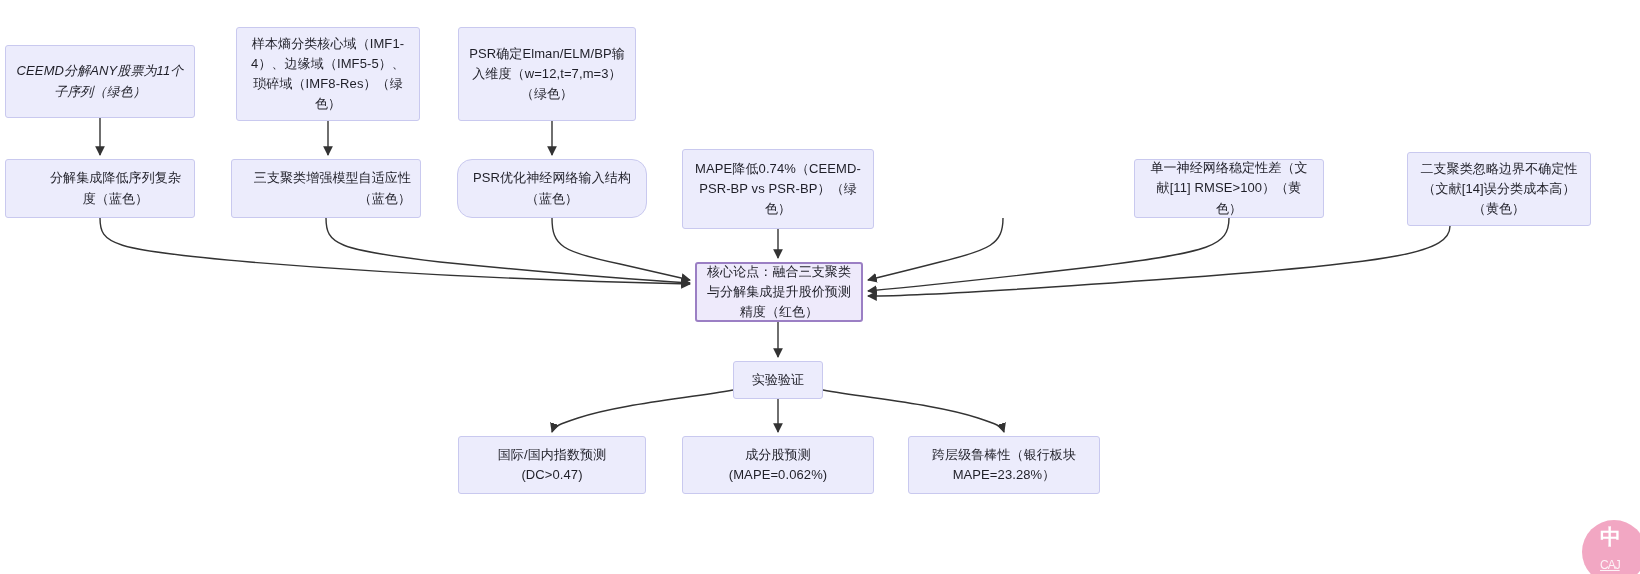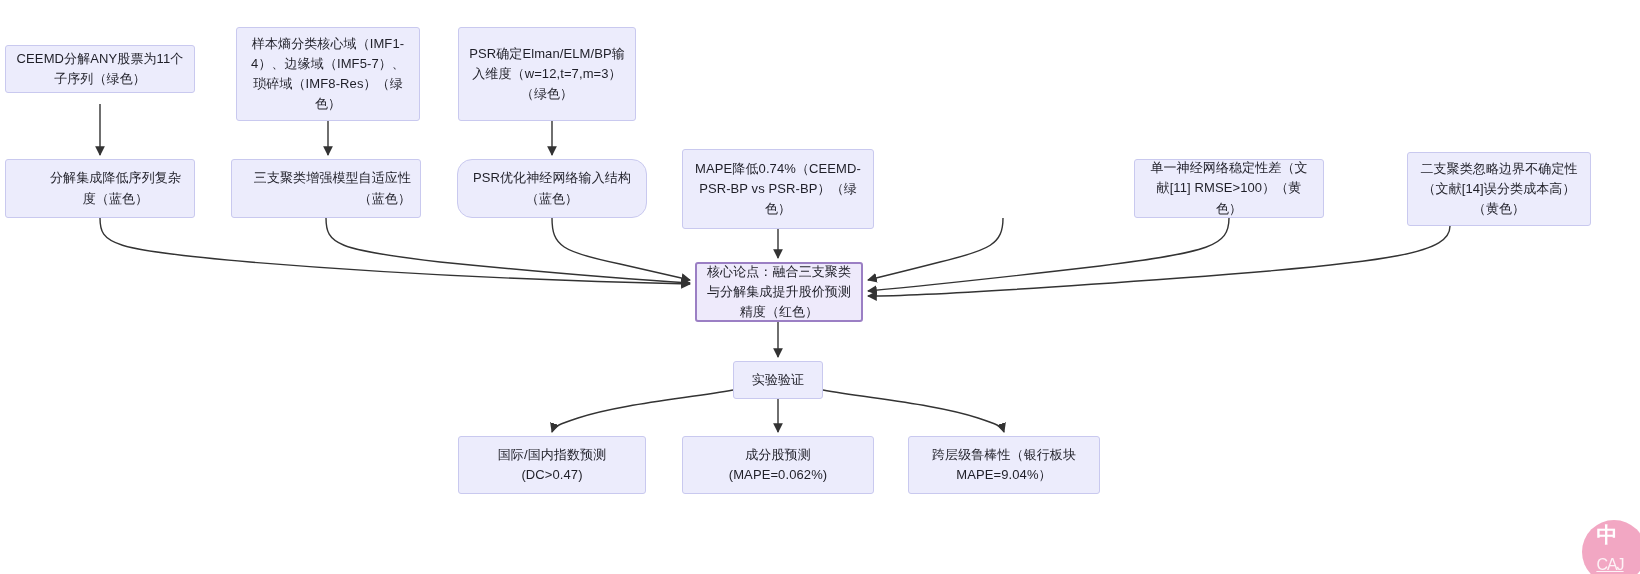--- a/index.html
+++ b/index.html
@@ -66,21 +66,21 @@
     font-size: 21px;
     font-weight: bold;
     letter-spacing: -1px;
     overflow: hidden;
   }
   .watermark .wm-inner {
     transform: translate(-4px, -4px);
     line-height: 1;
   }
   .wm-sub {
-    font-size: 16px;
+    font-size: 12px;
     font-weight: normal;
     opacity: .85;
     display: block;
     margin-top: 12px;
     text-decoration: underline;
   }
 </style>
 </head>
 <body>
 
@@ -108,25 +108,25 @@
       <path d="M 1450 226 C 1450 252 1400 262 1180 278 C 990 292 895 296 868 296"></path>
 
       <path d="M 778 322 L 778 357"></path>
 
       <path d="M 733 390 C 690 398 620 404 578 418 C 560 424 554 426 552 432"></path>
       <path d="M 778 399 L 778 432"></path>
       <path d="M 823 390 C 866 398 936 404 978 418 C 996 424 1002 426 1004 432"></path>
     </g>
   </svg>
 
-  <div class="node" style="left:5px; top:45px; width:190px; height:48px;">
+  <div class="node" style="left:5px; top:45px; width:190px; height:73px;font-style:italic;">
     <span>CEEMD分解ANY股票为11个子序列（绿色）</span>
   </div>
   <div class="node" style="left:236px; top:27px; width:184px; height:94px;">
-    <span>样本熵分类核心域（IMF1-4）、边缘域（IMF5-7）、琐碎域（IMF8-Res）（绿色）</span>
+    <span>样本熵分类核心域（IMF1-4）、边缘域（IMF5-5）、琐碎域（IMF8-Res）（绿色）</span>
   </div>
   <div class="node" style="left:458px; top:27px; width:178px; height:94px;">
     <span>PSR确定Elman/ELM/BP输入维度（w=12,t=7,m=3）（绿色）</span>
   </div>
 
   <div class="node" style="left:5px; top:159px; width:190px; height:59px;padding-left:40px;">
     <span>分解集成降低序列复杂度（蓝色）</span>
   </div>
   <div class="node" style="left:231px; top:159px; width:190px; height:59px;text-align:right;">
     <span>三支聚类增强模型自适应性（蓝色）</span>
@@ -155,21 +155,21 @@
   <div class="node" style="left:458px; top:436px; width:188px; height:58px; white-space:pre-line;align-items:center;">
     <span>国际/国内指数预测
 (DC&gt;0.47)</span>
   </div>
   <div class="node" style="left:682px; top:436px; width:192px; height:58px; white-space:pre-line;">
     <span>成分股预测
 (MAPE=0.062%)</span>
   </div>
   <div class="node" style="left:908px; top:436px; width:192px; height:58px; white-space:pre-line;">
     <span>跨层级鲁棒性（银行板块
-MAPE=9.04%）</span>
+MAPE=23.28%）</span>
   </div>
 
   <div class="watermark">
     <div class="wm-inner">
       <span>中</span>
       <span class="wm-sub">CAJ</span>
     </div>
   </div>
 
 </div>

